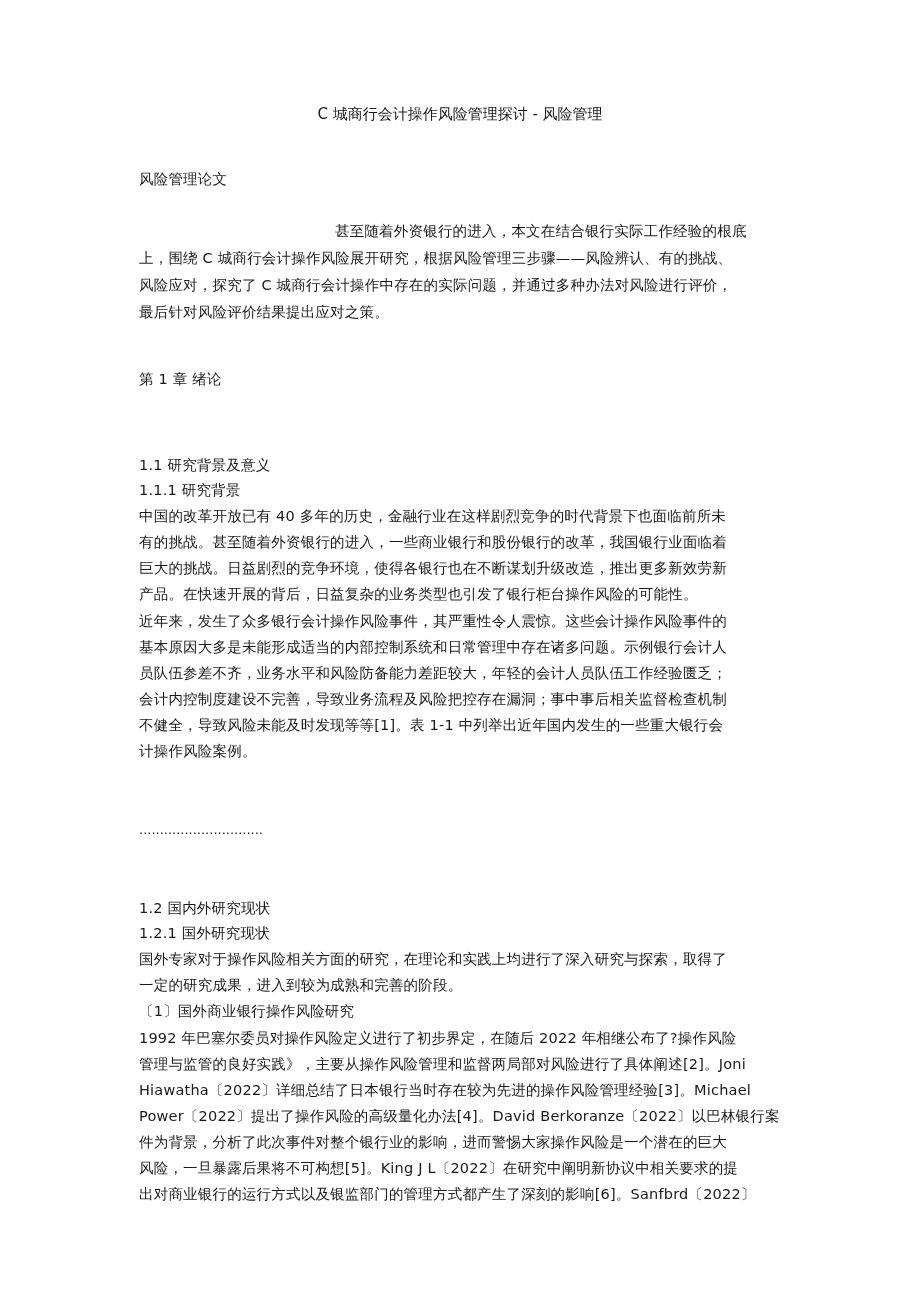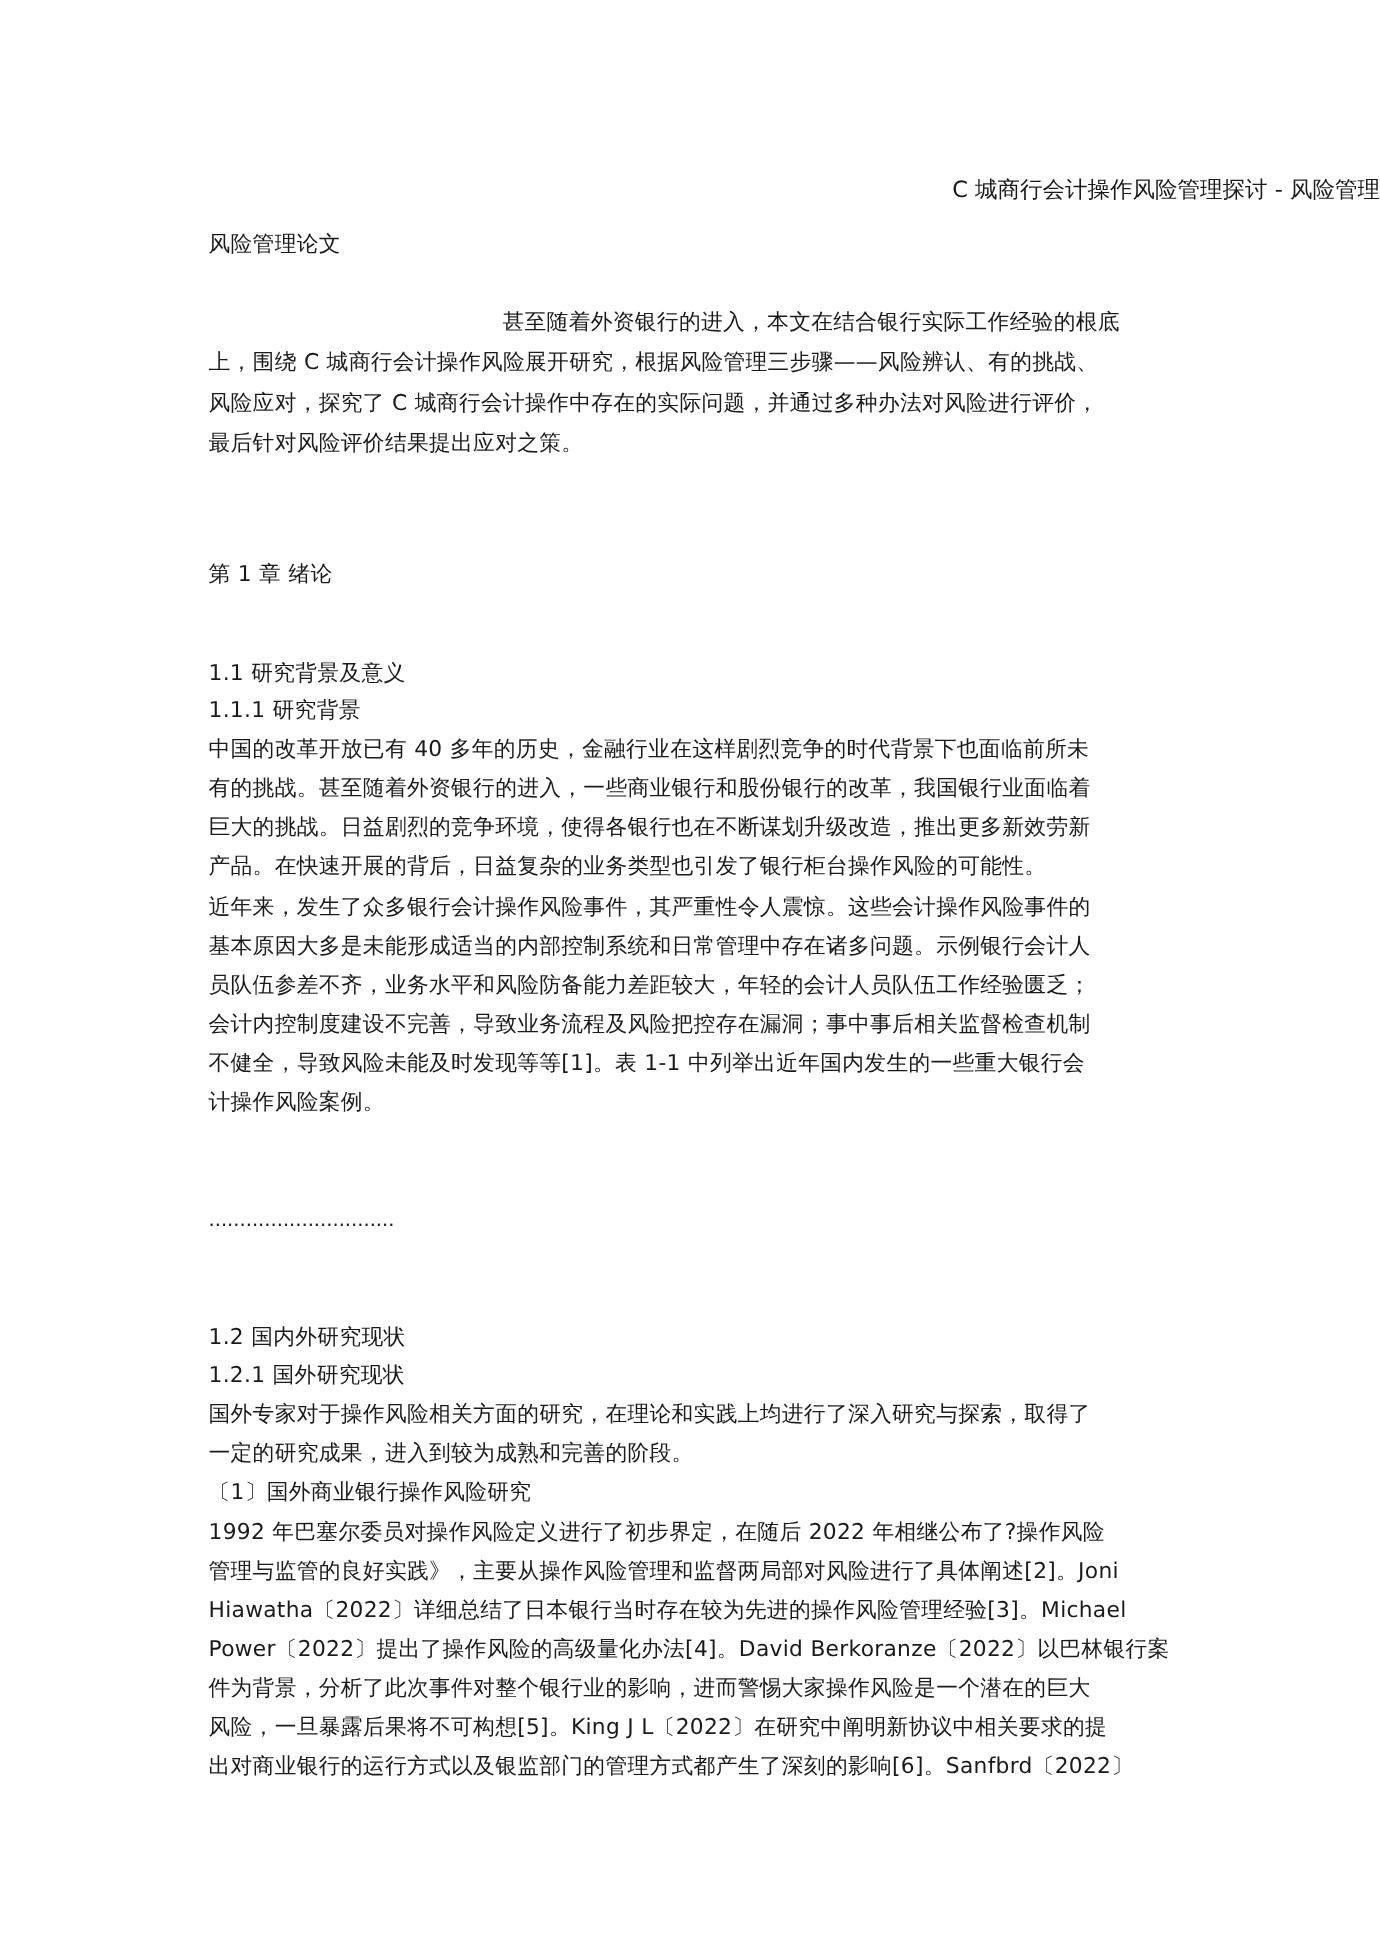--- a/index.html
+++ b/index.html
@@ -1,37 +1,37 @@
 <!DOCTYPE html>
 <html><head>
 <meta charset="utf-8">
 <style>
   html, body { margin:0; padding:0; background:#ffffff; }
   body { width:920px; height:1302px; position:relative; overflow:hidden;
          font-family: "DejaVu Sans", "Liberation Sans", sans-serif; color:#1a1a1a; }
   .page { position:absolute; left:0; top:0; width:920px; height:1302px; }
-  .ln { position:absolute; left:139px; font-size:14.5px; line-height:22px; white-space:nowrap; letter-spacing:0.2px; }
-  .title { position:absolute; top:115px; left:0; width:920px; text-align:right; font-size:15px; line-height:22px; }
+  .ln { position:absolute; left:139px; font-size:14.5px; line-height:22px; white-space:nowrap; letter-spacing:0.2px;margin-top:16px; }
+  .title { position:absolute; top:103px; left:0; width:920px; text-align:center; font-size:15px; line-height:22px; }
   .dots { letter-spacing:0; font-size:13px; }
 </style>
 </head>
 <body>
 
 <div class="page">
   <div class="title">C 城商行会计操作风险管理探讨  -  风险管理</div>
   <div class="ln" style="top:152px">风险管理论文</div>
 
   <div>
     <div class="ln" style="top:204px;left:335px">甚至随着外资银行的进入，本文在结合银行实际工作经验的根底</div>
     <div class="ln" style="top:231px">上，围绕  C  城商行会计操作风险展开研究，根据风险管理三步骤——风险辨认、有的挑战、</div>
     <div class="ln" style="top:258px">风险应对，探究了  C  城商行会计操作中存在的实际问题，并通过多种办法对风险进行评价，</div>
     <div class="ln" style="top:285px">最后针对风险评价结果提出应对之策。</div>
   </div>
 
-  <div class="ln" style="top:372px">第  1  章  绪论</div>
+  <div class="ln" style="top:352px">第  1  章  绪论</div>
 
   <div class="ln" style="top:438px">1.1   研究背景及意义</div>
   <div class="ln" style="top:463px">1.1.1   研究背景</div>
 
   <div>
     <div class="ln" style="top:489px">中国的改革开放已有  40  多年的历史，金融行业在这样剧烈竞争的时代背景下也面临前所未</div>
     <div class="ln" style="top:515px">有的挑战。甚至随着外资银行的进入，一些商业银行和股份银行的改革，我国银行业面临着</div>
     <div class="ln" style="top:541px">巨大的挑战。日益剧烈的竞争环境，使得各银行也在不断谋划升级改造，推出更多新效劳新</div>
     <div class="ln" style="top:567px">产品。在快速开展的背后，日益复杂的业务类型也引发了银行柜台操作风险的可能性。</div>
   </div>

